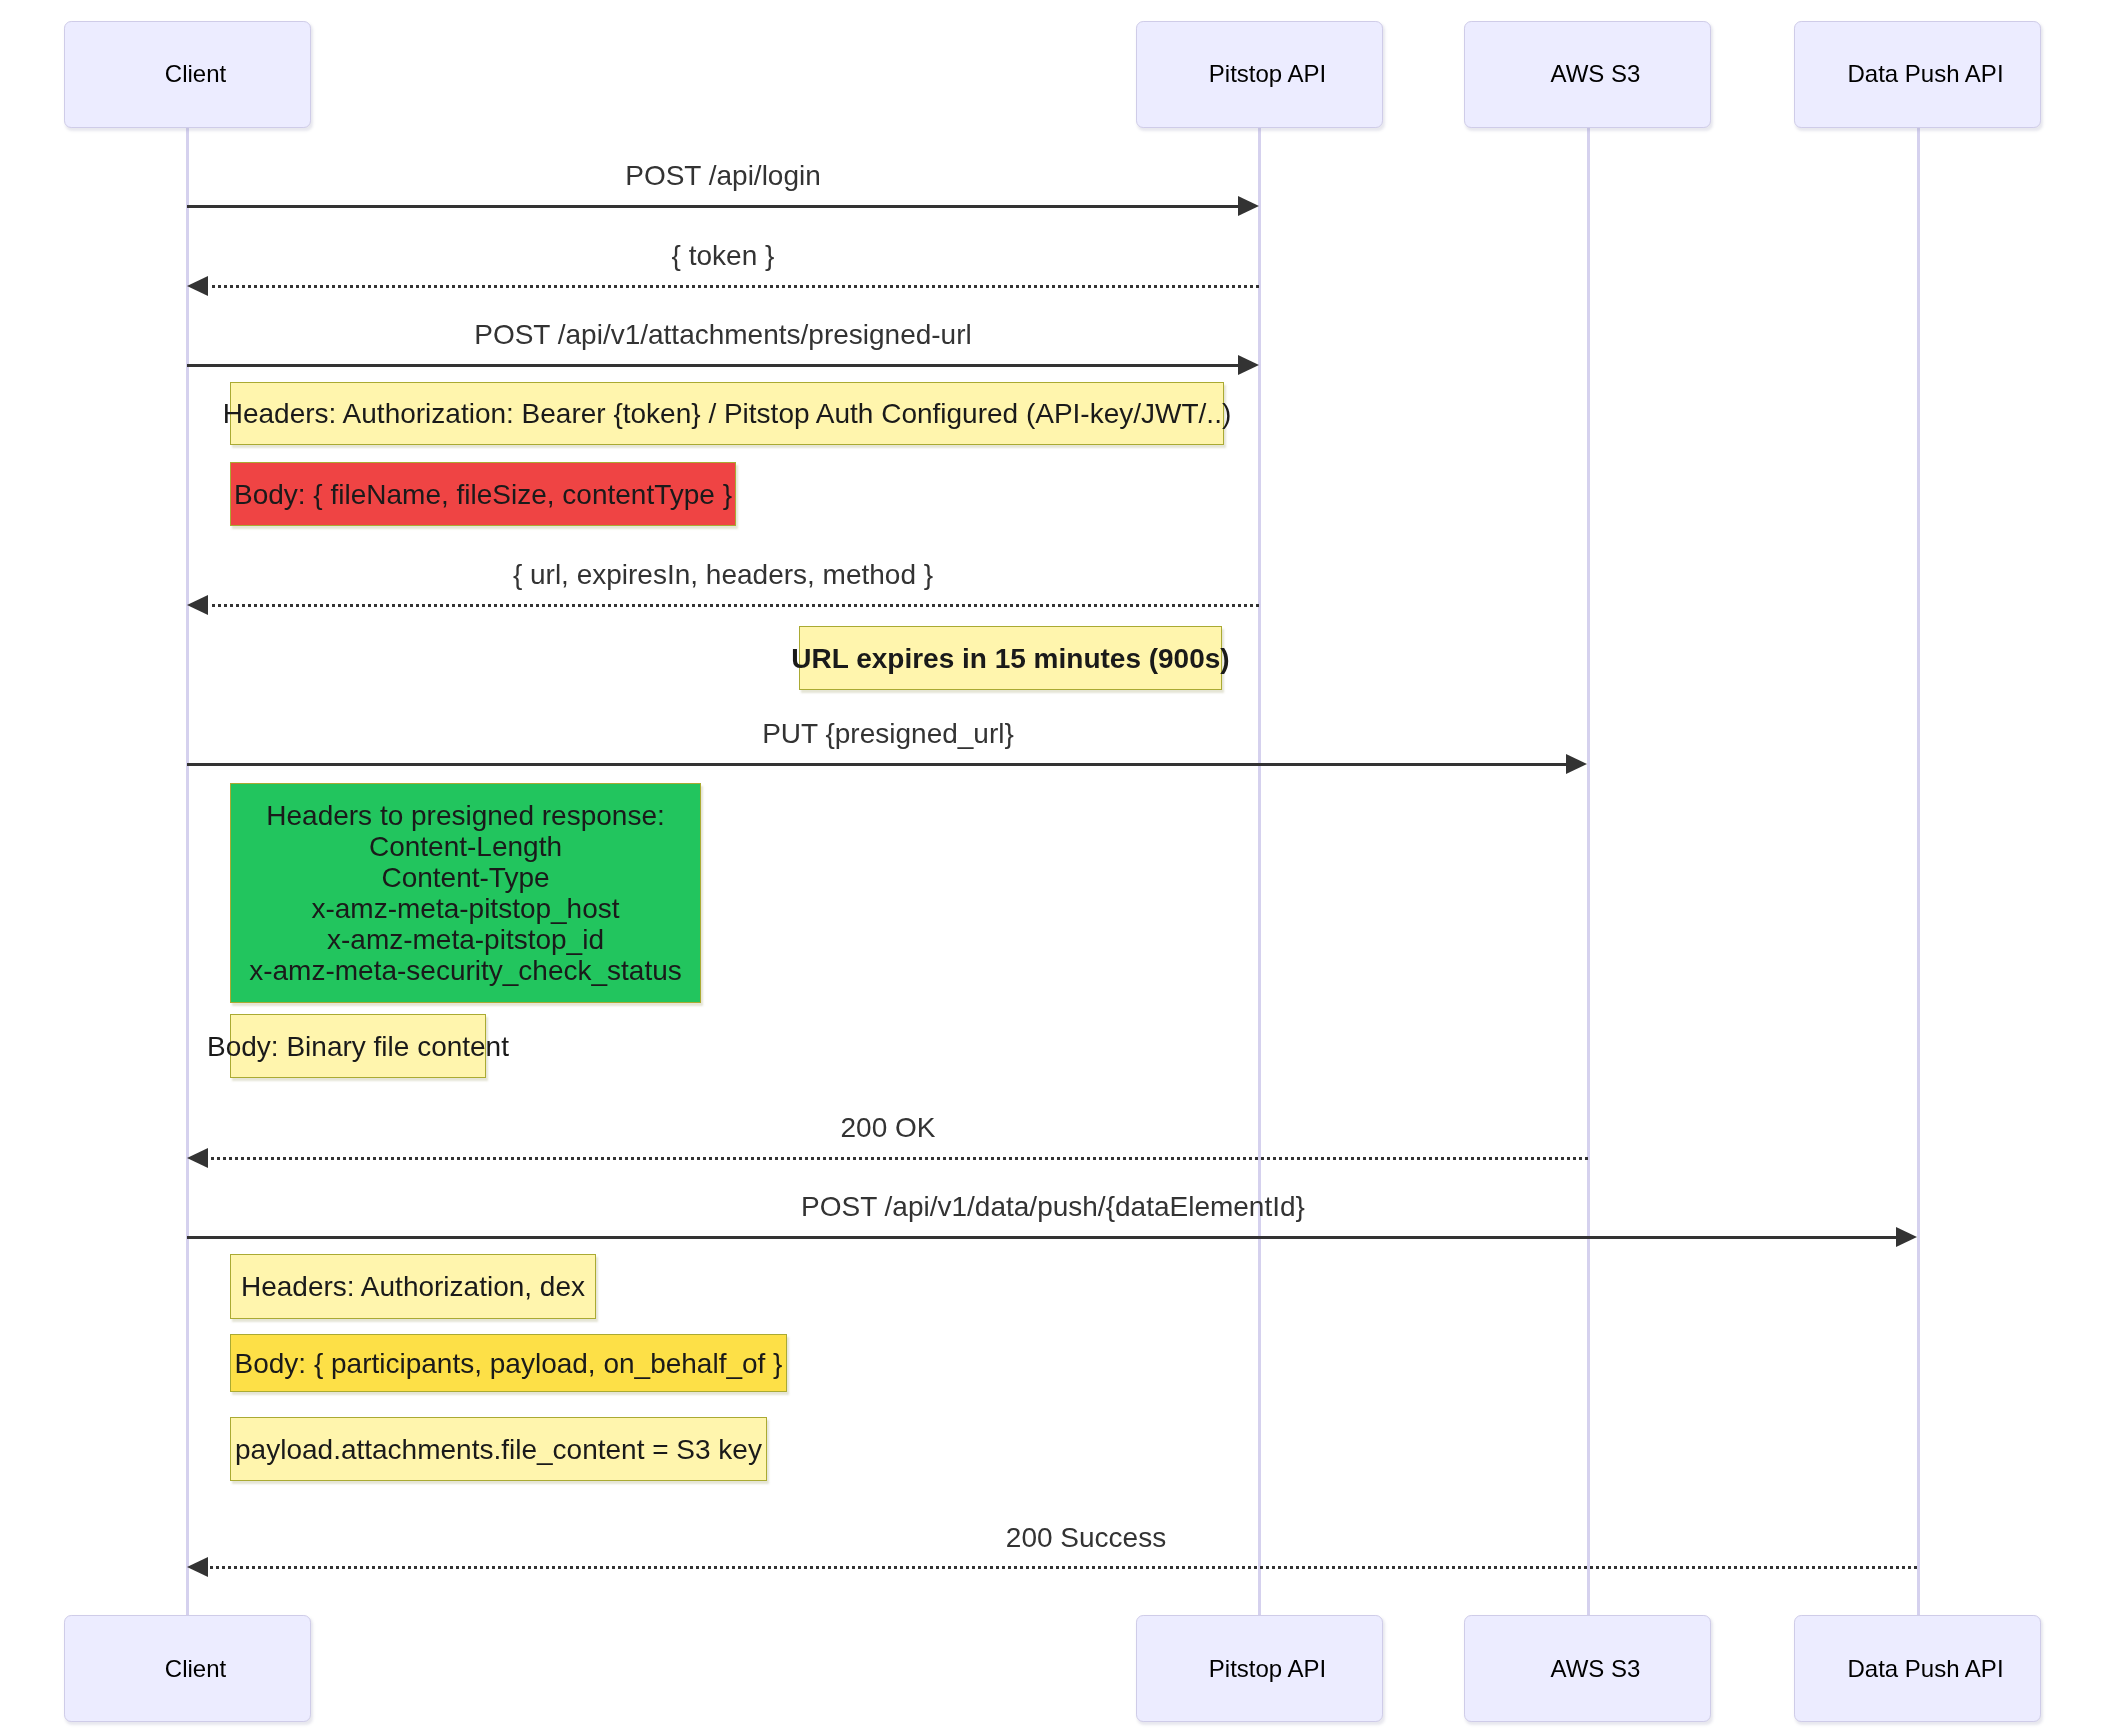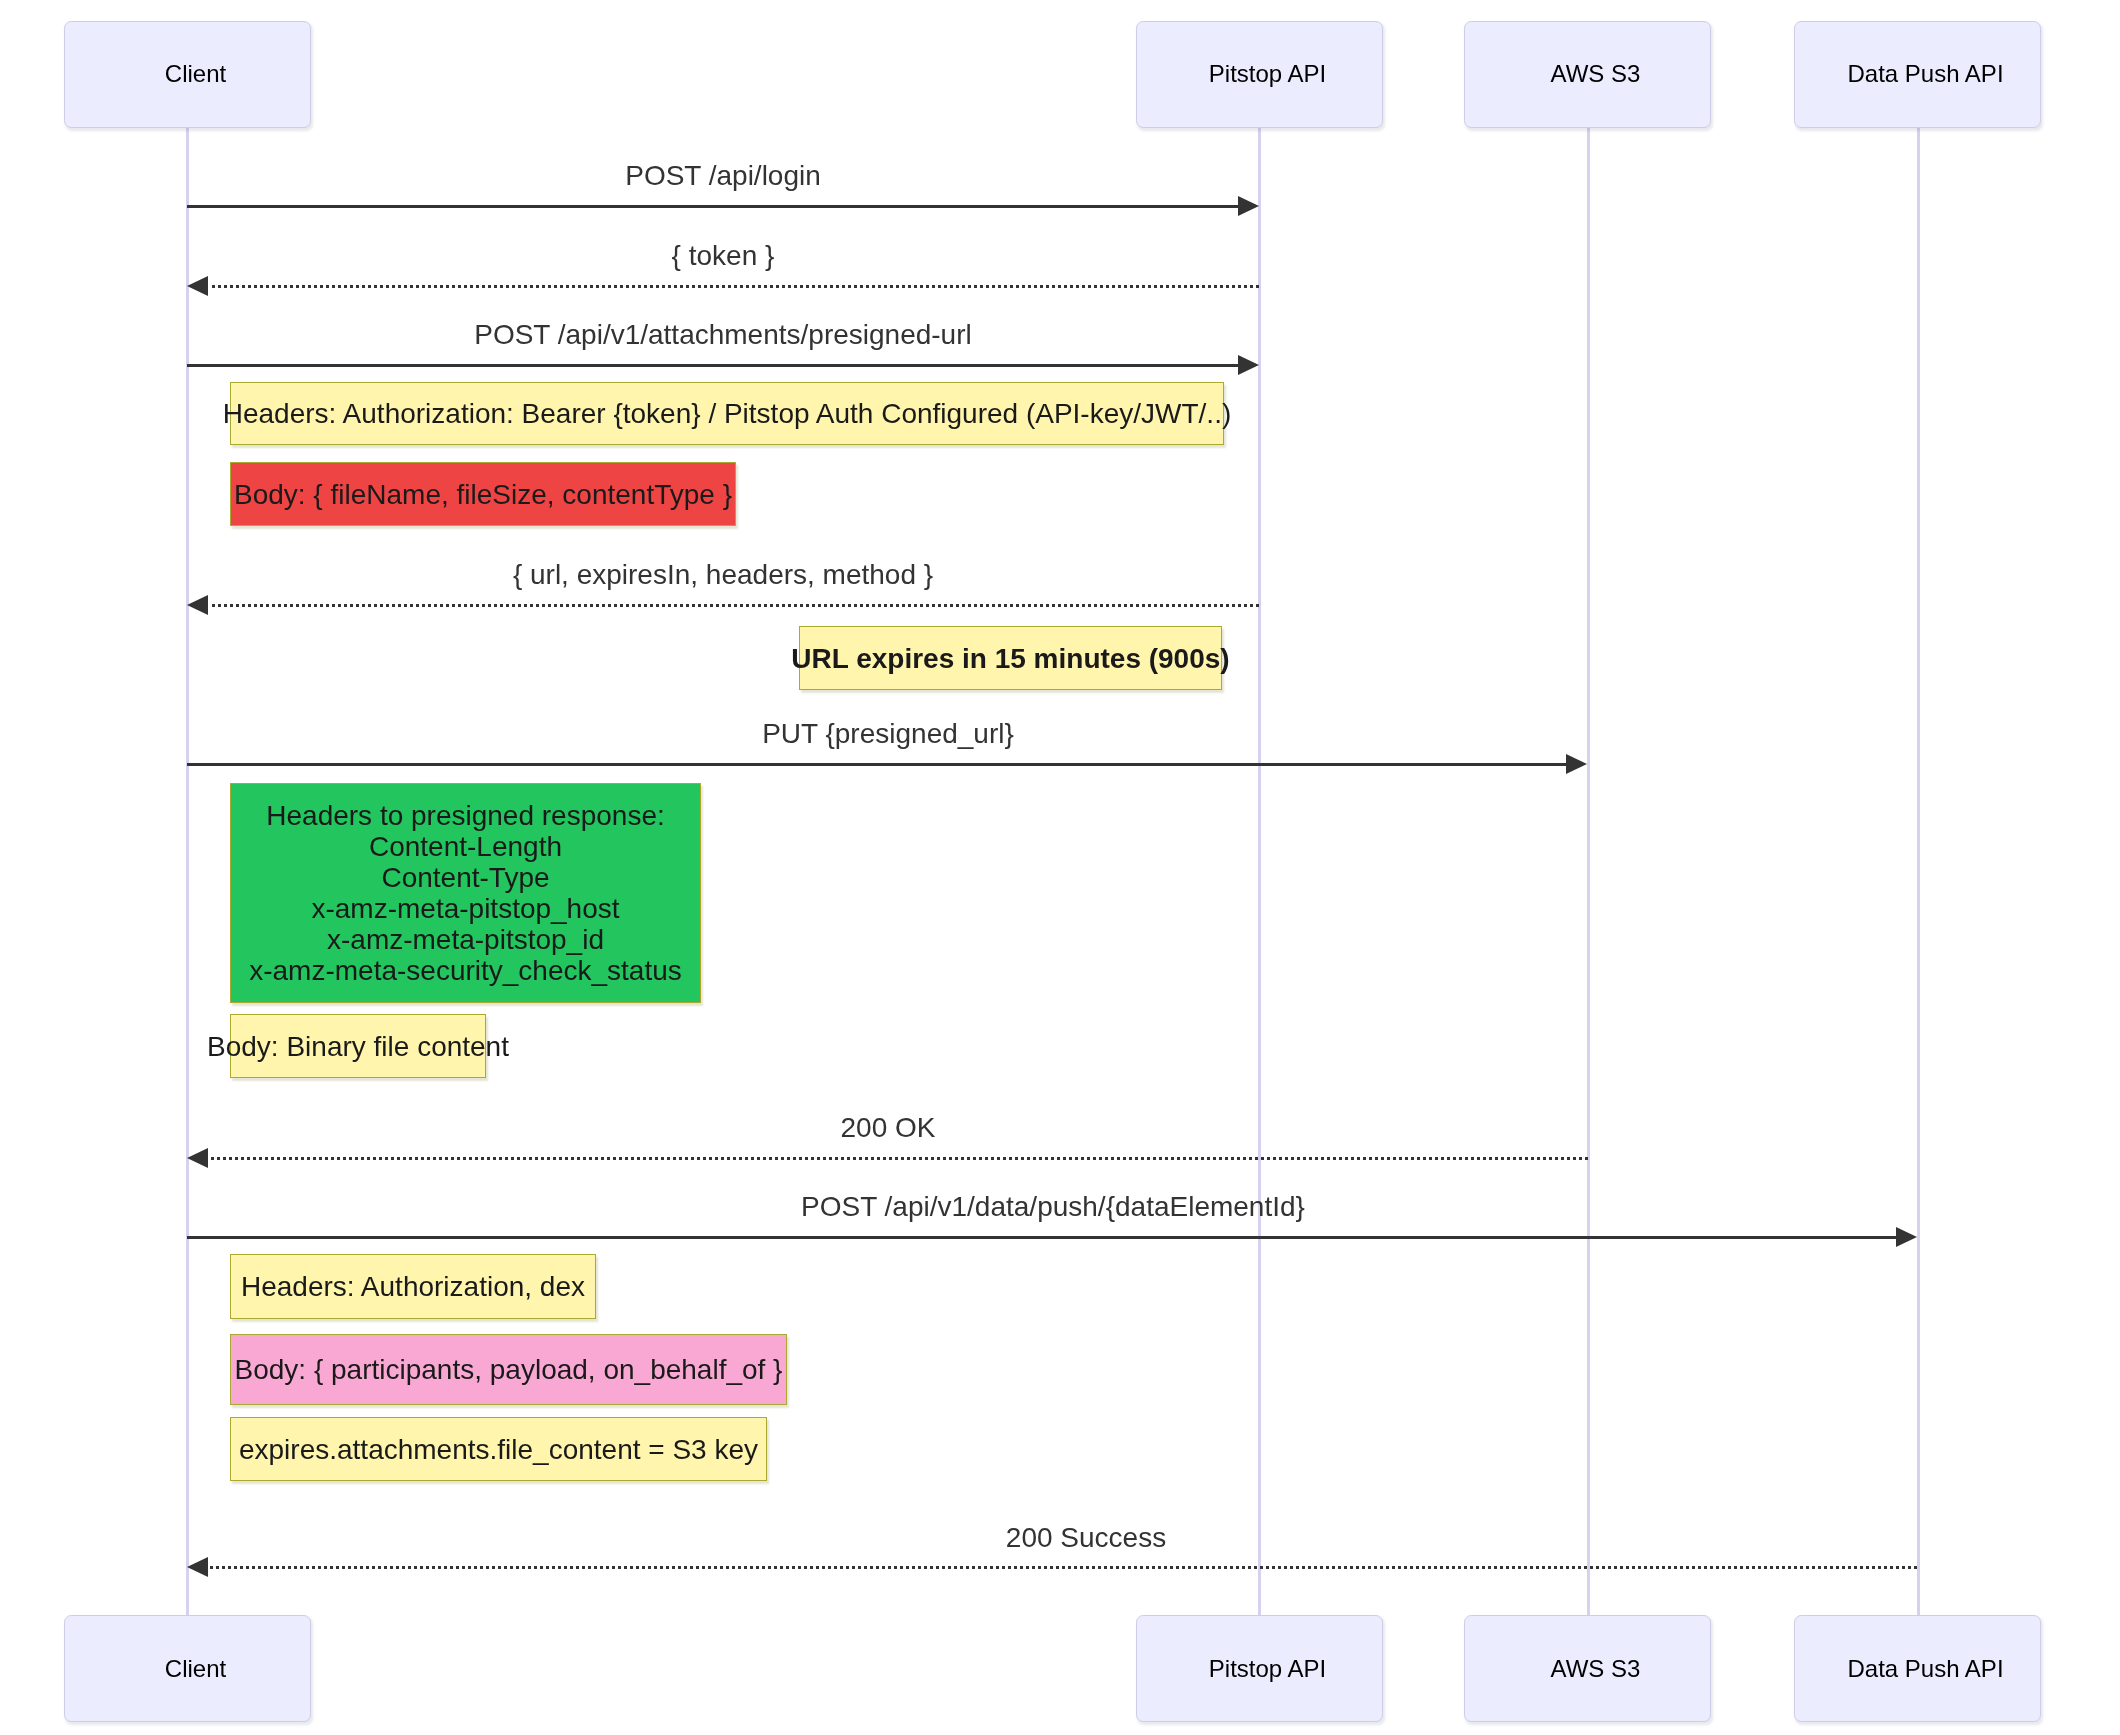--- a/index.html
+++ b/index.html
@@ -140,23 +140,23 @@
     </div>
     <div class="msg-line" style="left: 187px; top: 1157px; width: 1383px; margin-left: 18px; border-top: 3.6px dotted rgb(51, 51, 51);"></div>
     <div class="arrow-head" style="top: 1148px; left: 187px; border-right: 21.5px solid rgb(51, 51, 51);"></div>
     <div class="msg-label" style="left: 440px; top: 1111px; color: rgb(51, 51, 51);">200 OK</div>
     <div class="msg-line" style="left: 187px; top: 1236px; width: 1712px; margin-left: 0px; border-top: 3.6px solid rgb(51, 51, 51);"></div>
     <div class="arrow-head" style="top: 1227px; left: 1896px; border-left: 21.5px solid rgb(51, 51, 51);"></div>
     <div class="msg-label" style="left: 605px; top: 1190px; color: rgb(51, 51, 51);">POST /api/v1/data/push/{dataElementId}</div>
     <div class="note-box" style="left: 230px; top: 1254px; width: 366px; height: 65px; background: rgb(255, 245, 173); border: 1.8px solid rgb(170, 170, 51);">
       <div>Headers: Authorization, dex</div>
     </div>
-    <div class="note-box" style="left: 230px; top: 1334px; width: 557px; height: 71px; background: #f9a8d4; border: 1.8px solid rgb(170, 170, 51);">
+    <div class="note-box" style="left: 230px; top: 1334px; width: 557px; height: 58px; background: #fde047; border: 1.8px solid rgb(170, 170, 51);">
       <div>Body: { participants, payload, on_behalf_of }</div>
     </div>
     <div class="note-box" style="left: 230px; top: 1417px; width: 537px; height: 64px; background: rgb(255, 245, 173); border: 1.8px solid rgb(170, 170, 51);">
-      <div>expires.attachments.file_content = S3 key</div>
+      <div>payload.attachments.file_content = S3 key</div>
     </div>
     <div class="msg-line" style="left: 187px; top: 1566px; width: 1712px; margin-left: 18px; border-top: 3.6px dotted rgb(51, 51, 51);"></div>
     <div class="arrow-head" style="top: 1557px; left: 187px; border-right: 21.5px solid rgb(51, 51, 51);"></div>
     <div class="msg-label" style="left: 638px; top: 1521px; color: rgb(51, 51, 51);">200 Success</div>
   </div>
 
 
 </body></html>

